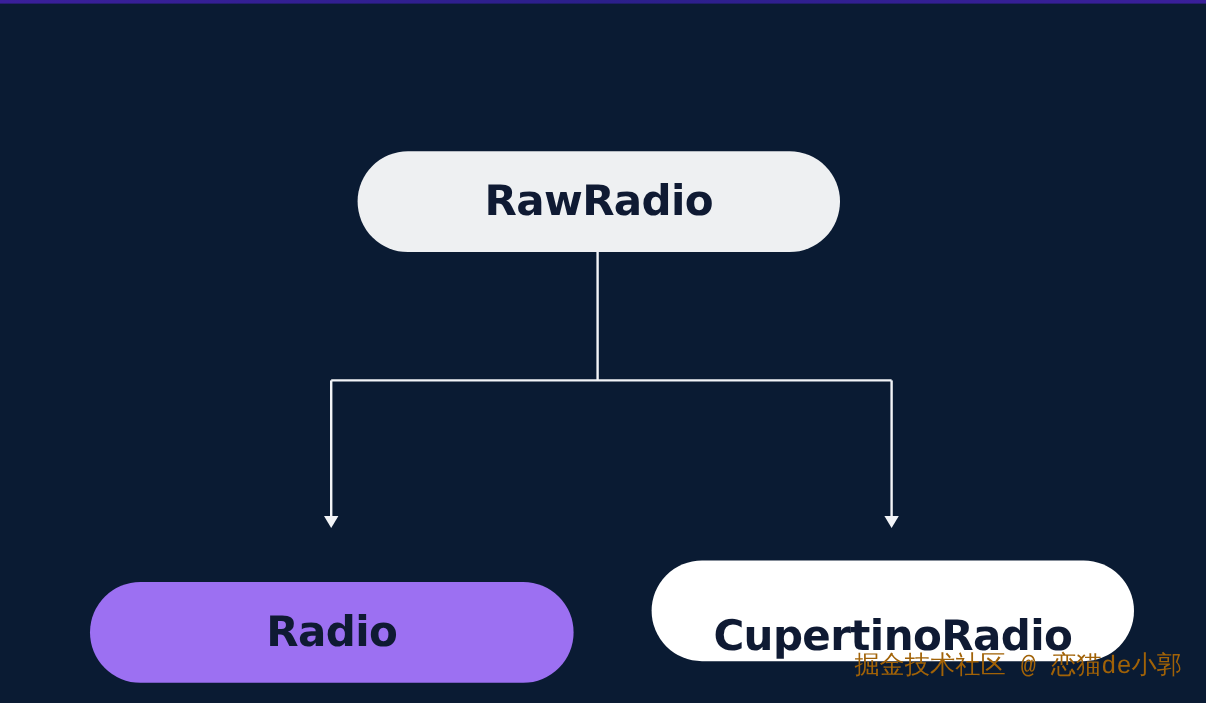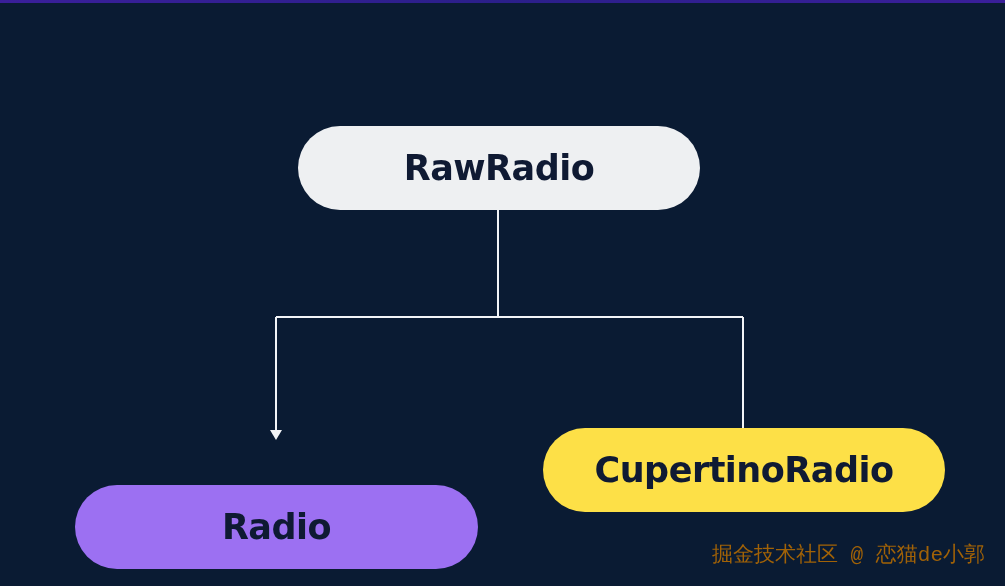--- a/index.html
+++ b/index.html
@@ -11,21 +11,21 @@
     }
     .topbar { position: absolute; left: 0; top: 0; width: 1005px; height: 3px;
       background: linear-gradient(90deg, #3a1f9a, #2b1f8a 50%, #3a1f9a); }
     .node {
       position: absolute; height: 84px; border-radius: 42px;
       display: flex; align-items: center; justify-content: center;
       color: #0f1a33; font-weight: bold; font-size: 35px; letter-spacing: -0.5px;
     }
     #n-root { left: 298px; top: 110px; width: 402px; background: #eef0f2; margin-top: 16px; }
     #n-left { left: 75px; top: 453px; width: 403px; background: #9c70f2; margin-top: 32px; }
-    #n-right { left: 543px; top: 428px; width: 402px; background: #fde047; }
+    #n-right { left: 543px; top: 467px; width: 402px; background: #ffffff; align-items: flex-end; }
     svg.edges { position: absolute; left: 0; top: 0; }
     .watermark {
       position: absolute; right: 20px; bottom: 18px;
       color: #a16207; font-size: 21px;
       font-family: Liberation Mono, monospace;
     }
   </style>
 </head>
 <body>
 

